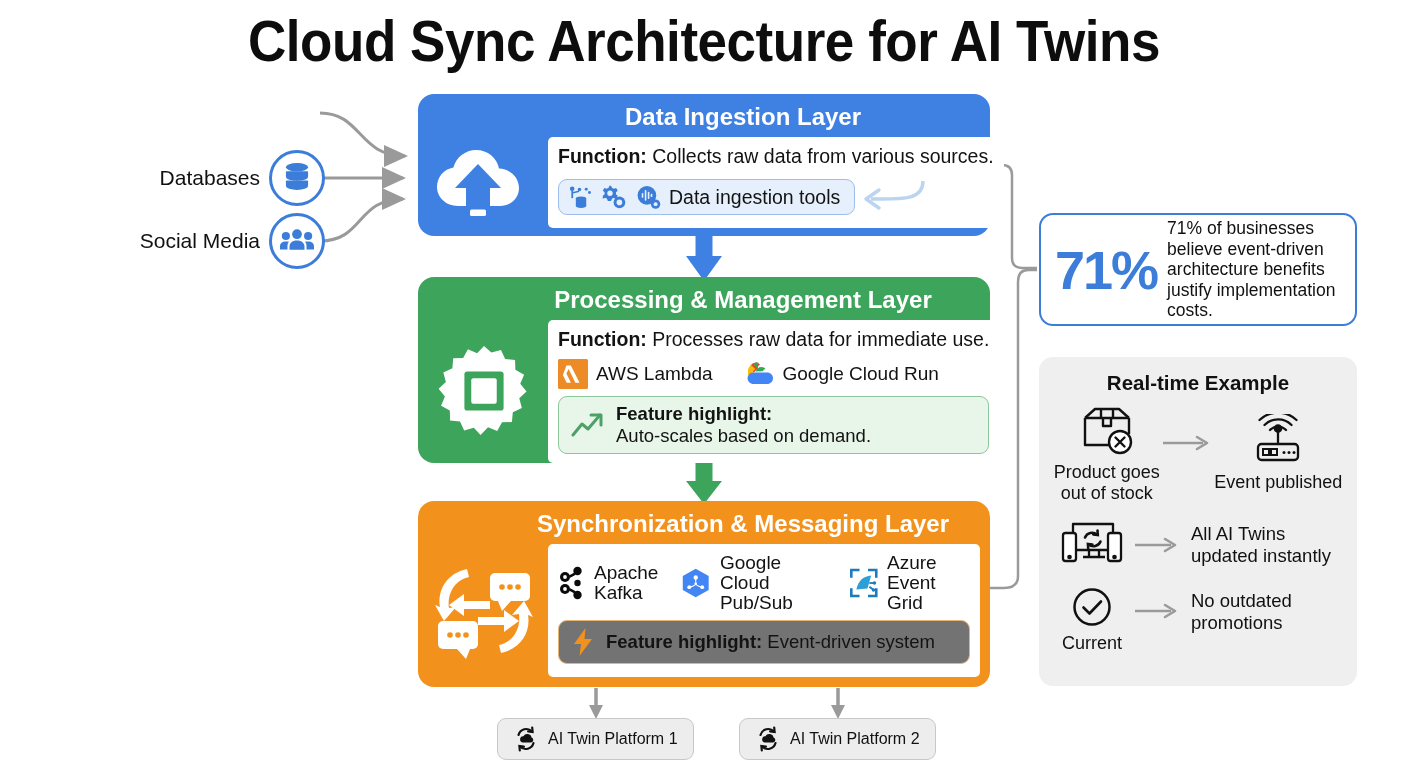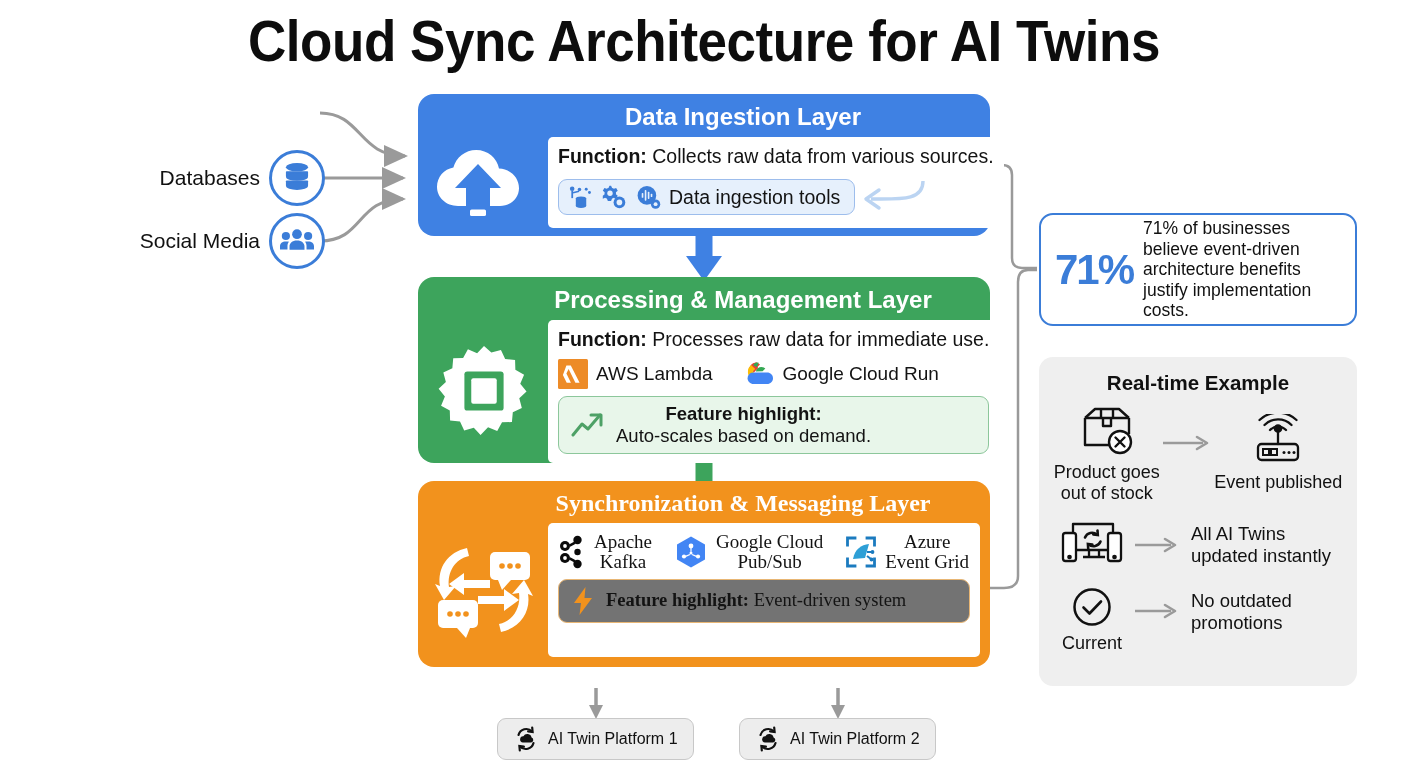--- a/index.html
+++ b/index.html
@@ -41,21 +41,21 @@
     position: absolute; left: 418px; width: 572px;
     border-radius: 16px;
     display: flex; flex-direction: column;
     padding: 9px 10px 10px 10px;
   }
   .layer-title {
     text-align: center; color: #ffffff;
     font-weight: bold; font-size: 24px;
     margin-bottom: 6px; margin-left: 78px;
   }
-  .layer-body { display: flex; align-items: stretch; gap: 8px; flex: 1; text-align: center; }
+  .layer-body { display: flex; align-items: stretch; gap: 8px; flex: 1; }
   .layer-icon {
     width: 112px; flex: none;
     display: flex; align-items: center; justify-content: center;
   }
   .panel {
     flex: 1; background: #fff; border-radius: 5px;
     padding: 8px 10px 9px 10px;
     display: flex; flex-direction: column; gap: 7px;
   }
   .fn-line { font-size: 19.5px; color: #131313; white-space: nowrap; }
@@ -74,21 +74,21 @@
 
   
   .stat-box {
     position: absolute; left: 1039px; top: 213px;
     width: 318px; height: 113px;
     border: 2.5px solid #3b7dd8; border-radius: 14px;
     background: #fff; display: flex; align-items: center;
     padding: 0 10px 0 14px; gap: 10px;
   }
   .stat-num {
-    font-size: 42px; font-weight: bold; color: #3b7dd8;
+    font-size: 54px; font-weight: bold; color: #3b7dd8;
     letter-spacing: -2px; line-height: 1; flex: none;
   }
   .stat-text { font-size: 17.5px; color: #111; line-height: 1.17; }
 
   .rt-panel {
     position: absolute; left: 1039px; top: 357px;
     width: 318px; height: 329px;
     background: #efefef; border-radius: 14px;
     padding: 14px 14px 10px 14px;
   }
@@ -294,21 +294,21 @@
           </svg>
           <div class="feature-text">
             <b>Feature highlight:</b><br>
             <span>Auto-scales based on demand.</span>
           </div>
         </div>
       </div>
     </div>
   </div>
 
-  <div class="layer" style="top:481px; height:186px; background:#F2921D;font-family:Liberation Serif, serif;">
+  <div class="layer" style="top:501px; height:186px; background:#F2921D;">
     <div class="layer-title">Synchronization &amp; Messaging Layer</div>
     <div class="layer-body">
       <div class="layer-icon">
         <svg width="100" height="104" viewBox="0 0 100 104" fill="#ffffff">
           <path d="M33 10 C14 14 3 30 6 48 l-5-2 9 16 12-14-7 1C13 34 21 21 35 18z"></path>
           <path d="M67 94 C86 90 97 74 94 56 l5 2-9-16-12 14 7-1c2 15-6 28-20 31z"></path>
           <rect x="56" y="14" width="40" height="28" rx="5"></rect>
           <path d="M64 42 l4 10 9-10z"></path>
           <circle cx="68" cy="28" r="2.8" fill="#F2921D"></circle>
             <circle cx="76" cy="28" r="2.8" fill="#F2921D"></circle>

